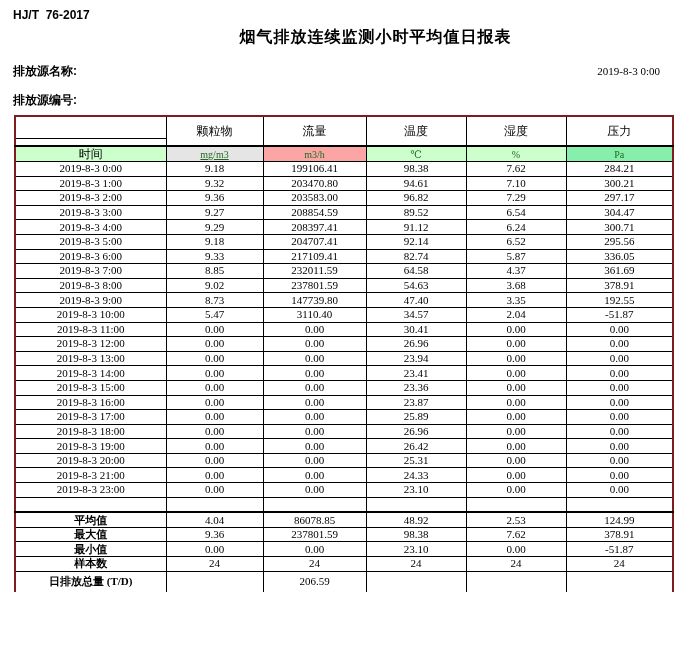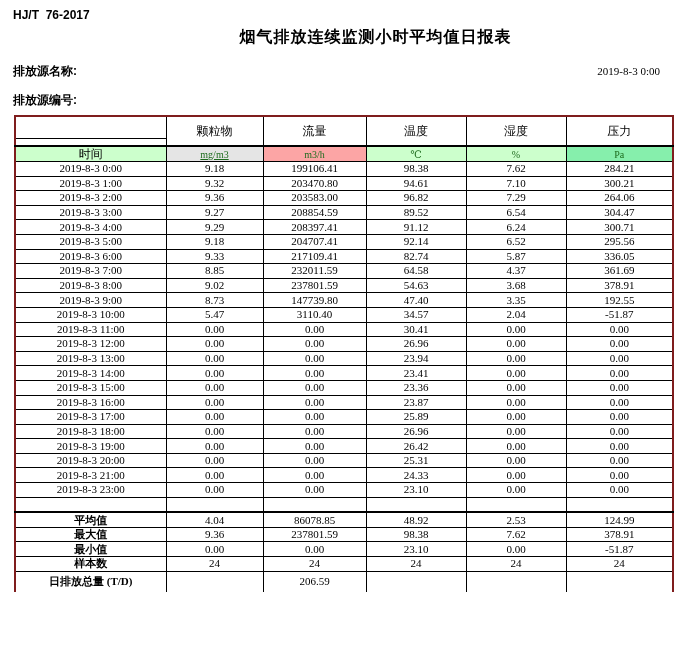--- a/index.html
+++ b/index.html
@@ -93,21 +93,21 @@
           <td>94.61</td>
           <td>7.10</td>
           <td>300.21</td>
         </tr>
         <tr>
           <td>2019-8-3 2:00</td>
           <td>9.36</td>
           <td>203583.00</td>
           <td>96.82</td>
           <td>7.29</td>
-          <td>264.06</td>
+          <td>297.17</td>
         </tr>
         <tr>
           <td>2019-8-3 3:00</td>
           <td>9.27</td>
           <td>208854.59</td>
           <td>89.52</td>
           <td>6.54</td>
           <td>304.47</td>
         </tr>
         <tr>

